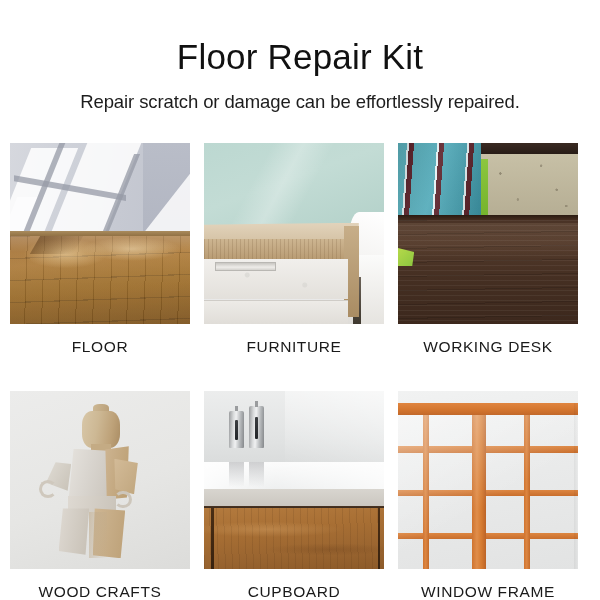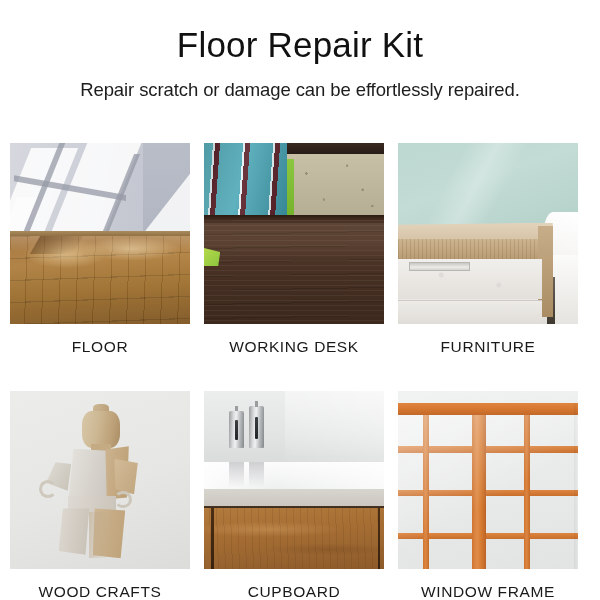--- a/index.html
+++ b/index.html
@@ -19,21 +19,21 @@
     position: relative;
     width: 600px;
     height: 600px;
     background: #ffffff;
     box-sizing: border-box;
   }
 
   
   .header {
     text-align: center;
-    padding-top: 26px;
+    padding-top: 38px;
   }
   .title {
     font-size: 35px;
     font-weight: 400;
     letter-spacing: 0.2px;
     line-height: 1.1;
     color: #111111;
     margin: 0;
   }
   .subtitle {
@@ -482,49 +482,49 @@
         <div class="floor-ground"></div>
         <div class="floor-glow1"></div>
         <div class="floor-glow2"></div>
         <div class="floor-shadow1"></div>
       </div>
       <div class="caption">FLOOR</div>
     </div>
 
     <div class="cell">
       <div class="thumb">
-        <div class="desk-bgwall"></div>
-        <div class="desk-wallspeck"></div>
-        <div class="desk-topband"></div>
-        <div class="desk-green"></div>
-        <div class="desk-curtain"></div>
-        <div class="desk-curtain-shade"></div>
-        <div class="desk-edge"></div>
-        <div class="desk-surface"></div>
-        <div class="desk-sheen"></div>
-        <div class="desk-green2"></div>
-      </div>
-      <div class="caption">WORKING DESK</div>
-    </div>
-
-    <div class="cell">
-      <div class="thumb">
         <div class="furn-wall"></div>
         <div class="furn-wall-streak"></div>
         <div class="furn-bedding"></div>
         <div class="furn-bedding2"></div>
         <div class="furn-dark-gap"></div>
         <div class="furn-top"></div>
         <div class="furn-top-edge"></div>
         <div class="furn-side"></div>
         <div class="furn-drawer1"></div>
         <div class="furn-handle"></div>
         <div class="furn-drawer2"></div>
       </div>
       <div class="caption">FURNITURE</div>
+    </div>
+
+    <div class="cell">
+      <div class="thumb">
+        <div class="desk-bgwall"></div>
+        <div class="desk-wallspeck"></div>
+        <div class="desk-topband"></div>
+        <div class="desk-green"></div>
+        <div class="desk-curtain"></div>
+        <div class="desk-curtain-shade"></div>
+        <div class="desk-edge"></div>
+        <div class="desk-surface"></div>
+        <div class="desk-sheen"></div>
+        <div class="desk-green2"></div>
+      </div>
+      <div class="caption">WORKING DESK</div>
     </div>
 
     <div class="cell row2">
       <div class="thumb">
         <div class="wc-bg"></div>
         <div class="wc-fig">
           <div class="wc-stud"></div>
           <div class="wc-head"></div>
           <div class="wc-neck"></div>
           <div class="wc-torso"></div>

